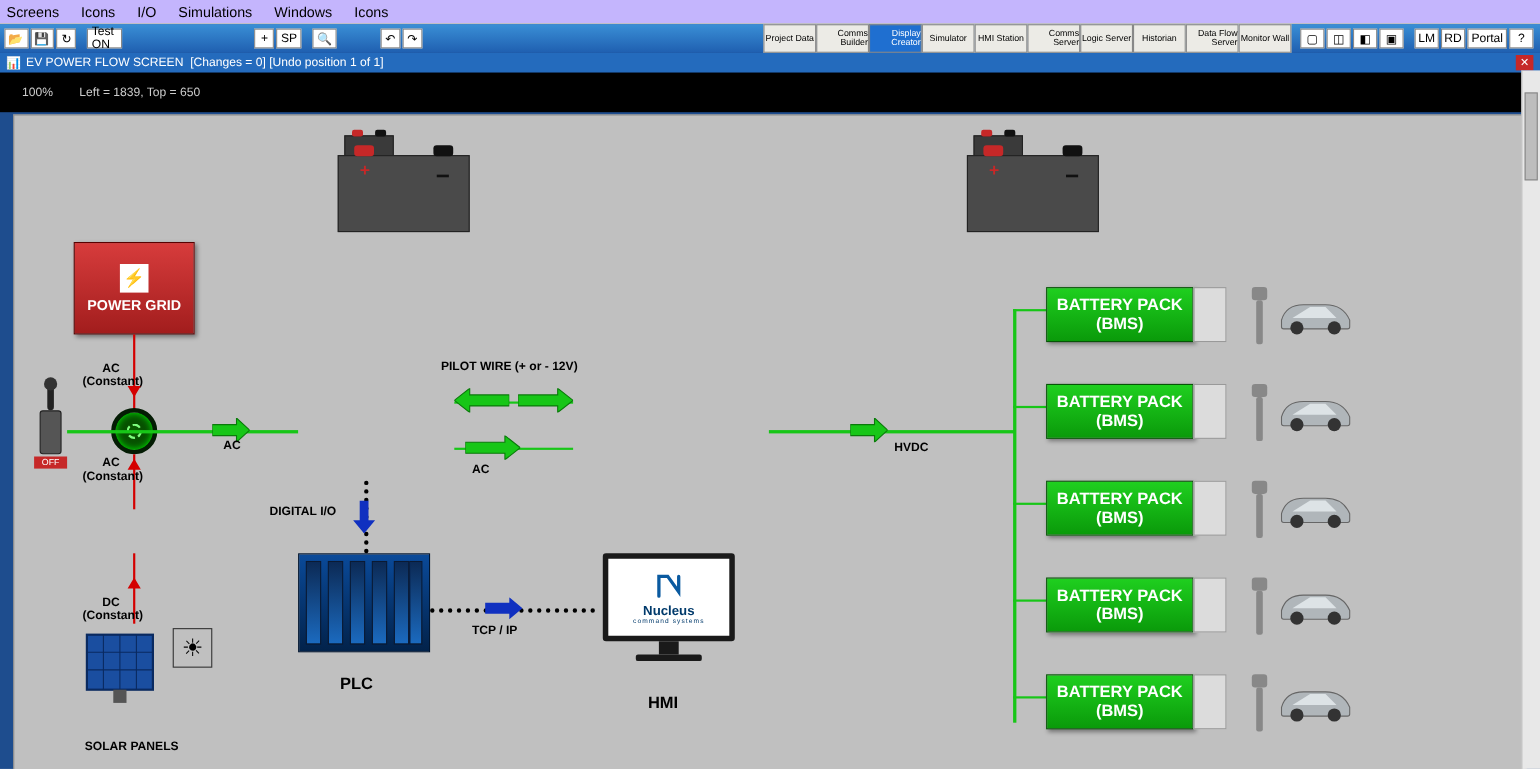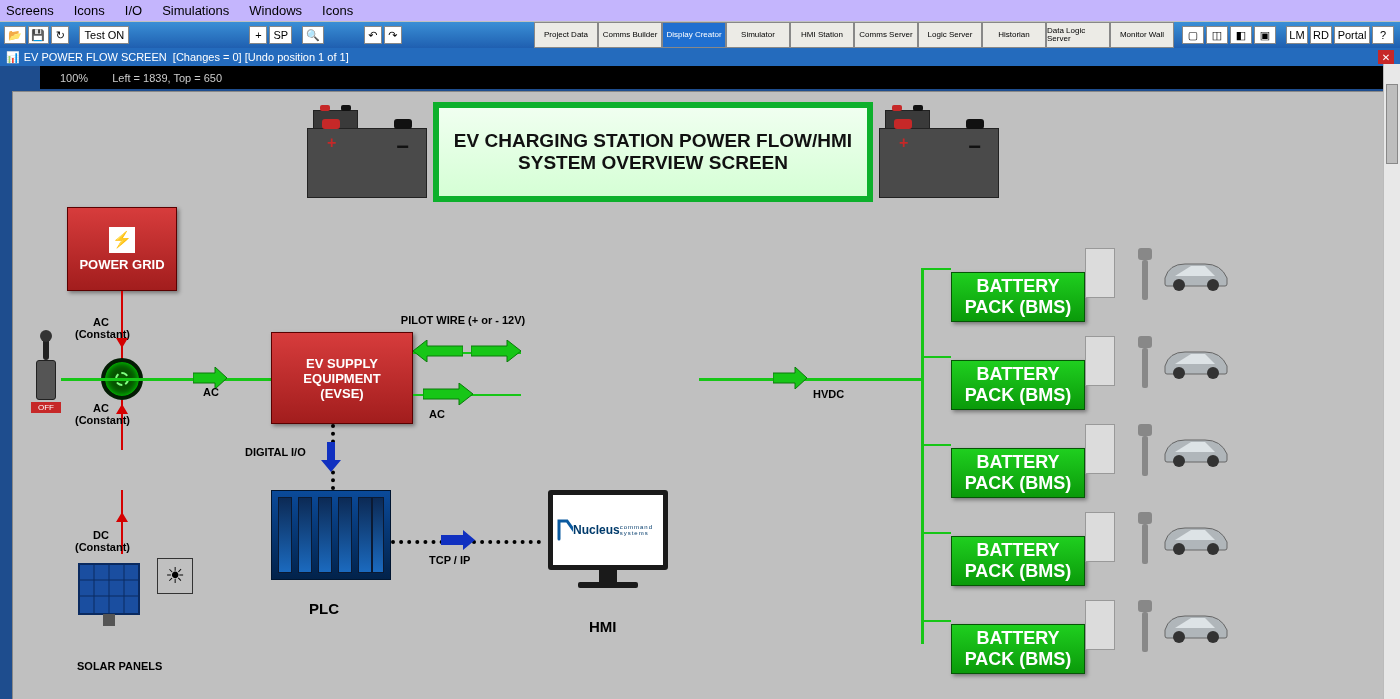--- a/index.html
+++ b/index.html
@@ -8,29 +8,29 @@
   
   .menubar { background: #c4b5fd; height: 22px; display: flex; align-items: center; padding: 0 6px; font-size: 13px; border-bottom: 1px solid #c0c0c0; }
   .menubar span { margin-right: 20px; cursor: default; }
 
   
   .toolbar { background: linear-gradient(#3a8fd6, #1f5fb0); height: 26px; display: flex; align-items: center; padding: 0 4px; position: relative; }
   .tbtn { background: #fff; border: 1px solid #888; height: 18px; min-width: 18px; font-size: 11px; display: inline-flex; align-items: center; justify-content: center; margin-right: 2px; padding: 0 3px; cursor: pointer; }
   .tbtn.group-end { margin-right: 10px; }
   .toolbar .spacer { flex: 1; }
   .modebar { display: flex; height: 26px; }
-  .modebtn { width: 64px; font-size: 8px; line-height: 1; background: #ecebe6; border: 1px solid #888; display: flex; flex-direction: column; align-items: center; justify-content: center; text-align: left; cursor: pointer; }
+  .modebtn { width: 48px; font-size: 8px; line-height: 1; background: #ecebe6; border: 1px solid #888; display: flex; flex-direction: column; align-items: center; justify-content: center; text-align: right; cursor: pointer; }
   .modebtn.active { background: #1f6fd0; color: #fff; }
   .viewbtns { display: flex; margin-left: 8px; align-items: center;}
   .viewbtns .tbtn { width: 22px; }
 
   
   .docbar { background: #246bbd; color: #fff; height: 18px; font-size: 11px; display: flex; align-items: center; padding: 0 6px; }
   .docbar .closex { margin-left: auto; background: #c62828; color: #fff; width: 16px; height: 14px; font-size: 10px; display: flex; align-items: center; justify-content: center; cursor: pointer; }
-  .statusbar { background: #000; color: #ccc; height: 23px; font-size: 11px; display: flex; align-items: center; padding: 0 20px; gap: 24px; margin-left: 40px; }
+  .statusbar { background: #000; color: #ccc; height: 36px; font-size: 11px; display: flex; align-items: center; padding: 0 20px; gap: 24px; }
 
   
   .canvas { position: relative; width: 1376px; height: 611px; margin: 2px auto 0; background: #c0c0c0; border: 1px solid #888; overflow: hidden; }
 
   
   .battery { position: absolute; width: 120px; height: 95px; }
   .battery .small { position: absolute; top: 4px; left: 6px; width: 45px; height: 28px; background: #3a3a3a; border: 1px solid #222; }
   .battery .small::before { content: ""; position: absolute; top: -6px; left: 6px; width: 10px; height: 6px; background: #c62828; border-radius: 2px; }
   .battery .small::after { content: ""; position: absolute; top: -6px; right: 6px; width: 10px; height: 6px; background: #111; border-radius: 2px; }
   .battery .big { position: absolute; top: 22px; left: 0; width: 120px; height: 70px; background: #4a4a4a; border: 1px solid #222; }
@@ -45,42 +45,42 @@
     display: flex; align-items: center; justify-content: center; text-align: center;
     font-weight: bold; font-size: 19px; color: #111; padding: 4px 10px; }
 
   
   .redblock { position: absolute; background: linear-gradient(#d73c3c,#a21d1d); border: 1px solid #5a0000; box-shadow: 2px 2px 4px rgba(0,0,0,.4);
     color: #fff; font-weight: bold; display: flex; flex-direction: column; align-items: center; justify-content: center; font-size: 13px; text-align: center; padding: 4px; }
   .redblock .ico { width: 26px; height: 26px; background: #fff; margin-bottom: 4px; display: flex; align-items: center; justify-content: center; font-size: 16px; color: #333; }
 
   
   .greenblock { position: absolute; background: linear-gradient(#1fcf1f,#0a9a0a); border: 1px solid #065506; box-shadow: 2px 2px 4px rgba(0,0,0,.4);
-    color: #fff; font-weight: bold; display: flex; align-items: center; justify-content: center; text-align: center; font-size: 18px; margin-top: 24px; }
+    color: #fff; font-weight: bold; display: flex; align-items: center; justify-content: center; text-align: center; font-size: 15px; }
   .greenblock .txt { flex: 1; }
 
   
   .lbl { position: absolute; font-size: 11px; font-weight: bold; color: #000; text-align: center; }
 
   
   .car { position: absolute; width: 70px; height: 38px; }
   .car svg { width: 100%; height: 100%; }
 
   
   .charger { position: absolute; width: 16px; height: 50px; }
   .charger .pole { width: 6px; height: 40px; background: #888; margin: 0 auto; border-radius: 2px; }
   .charger .head { width: 14px; height: 12px; background: #888; margin: 0 auto; border-radius: 3px; }
 
   
   .solar { position: absolute; width: 80px; height: 75px; }
   .plc { position: absolute; width: 120px; height: 90px; background: linear-gradient(#0a4a9a,#02224a); border: 1px solid #001530; }
   .plc .slot { position: absolute; top: 6px; bottom: 6px; width: 14px; background: linear-gradient(#0c2a55,#1b6abf); border: 1px solid #0b1a33; }
 
   .monitor { position: absolute; width: 130px; height: 110px; }
-  .monitor .screen { width: 120px; height: 80px; background: #fff; border: 5px solid #1a1a1a; border-radius: 3px; margin: 0 auto; display: flex; flex-direction: row; align-items: center; justify-content: center; font-size: 9px; color: #003a6b; font-weight: bold;}
+  .monitor .screen { width: 120px; height: 80px; background: #fff; border: 5px solid #1a1a1a; border-radius: 3px; margin: 0 auto; display: flex; flex-direction: column; align-items: center; justify-content: center; font-size: 9px; color: #003a6b; font-weight: bold;}
   .monitor .stand { width: 18px; height: 12px; background: #1a1a1a; margin: 0 auto; }
   .monitor .base { width: 60px; height: 6px; background: #1a1a1a; margin: 0 auto; border-radius: 2px;}
 
   .switch { position: absolute; width: 30px; height: 56px; }
   .switch .body { width: 20px; height: 40px; background: #555; border: 1px solid #222; border-radius: 3px; margin: 0 auto; }
   .switch .lever { width: 6px; height: 22px; background: #222; margin: -14px auto 0; border-radius: 3px; position: relative; }
   .switch .lever::before { content: ""; position: absolute; top: -8px; left: -3px; width: 12px; height: 12px; background: #333; border-radius: 50%; }
   .switch .tag { background: #c62828; color: #fff; font-size: 8px; padding: 1px 3px; text-align: center; margin-top: 2px; }
 
   .meter { position: absolute; width: 42px; height: 42px; border-radius: 50%; background: radial-gradient(#0a6000,#023000); border: 4px solid #041c04; box-shadow: 0 0 8px #00ff00 inset; }
@@ -107,21 +107,21 @@
 <div class="toolbar">
   <div class="tbtn">
       <span>📂</span>
     </div>
   <div class="tbtn">
       <span>💾</span>
     </div>
   <div class="tbtn group-end">
       <span>↻</span>
     </div>
-  <div class="tbtn group-end" style="width:50px">Test ON</div>
+  <div class="tbtn group-end" style="width:32px">Test ON</div>
   <div style="width:110px"></div>
   <div class="tbtn">+</div>
   <div class="tbtn group-end">SP</div>
   <div class="tbtn group-end">
       <span>🔍</span>
     </div>
   <div style="width:30px"></div>
   <div class="tbtn">↶</div>
   <div class="tbtn">↷</div>
 
@@ -129,21 +129,21 @@
 
   <div class="modebar">
     <div class="modebtn">Project Data</div>
     <div class="modebtn">Comms Builder</div>
     <div class="modebtn active">Display Creator</div>
     <div class="modebtn">Simulator</div>
     <div class="modebtn">HMI Station</div>
     <div class="modebtn">Comms Server</div>
     <div class="modebtn">Logic Server</div>
     <div class="modebtn">Historian</div>
-    <div class="modebtn">Data Logic Server</div>
+    <div class="modebtn">Data Flow Server</div>
     <div class="modebtn">Monitor Wall</div>
   </div>
 
   <div class="viewbtns">
     <div class="tbtn">▢</div>
     <div class="tbtn">◫</div>
     <div class="tbtn">◧</div>
     <div class="tbtn group-end">▣</div>
     <div class="tbtn">LM</div>
     <div class="tbtn">RD</div>
@@ -172,21 +172,20 @@
       <div class="plus">+</div>
       <div class="minus">−</div>
   </div>
   <div class="battery" style="top:14px;left:866px;">
     <div class="small"></div>
       <div class="big"></div>
       <div class="plus">+</div>
       <div class="minus">−</div>
   </div>
 
-  <div class="titlebox">EV CHARGING STATION POWER FLOW/HMI SYSTEM OVERVIEW SCREEN</div>
 
   <div class="redblock" style="top:115px;left:54px;width:110px;height:84px;">
     <div class="ico">⚡</div>
     <div>POWER GRID</div>
   </div>
 
   <div style="position:absolute;left:108px;top:199px;width:2px;height:70px;background:#d40000;"></div>
   <div class="lbl" style="top:224px;left:62px;width:52px">AC (Constant)</div>
   <svg style="position:absolute;left:99px;top:230px" width="20" height="26">
       <path d="M10 0 L10 16 L4 16 L10 26 L16 16 L10 16 Z" fill="#d40000"></path>
@@ -225,25 +224,20 @@
         <line x1="6" y1="38" x2="66" y2="38" stroke="#0a2a60"></line>
     <line x1="21" y1="6" x2="21" y2="56" stroke="#0a2a60"></line>
         <line x1="36" y1="6" x2="36" y2="56" stroke="#0a2a60"></line>
         <line x1="51" y1="6" x2="51" y2="56" stroke="#0a2a60"></line>
     <rect x="30" y="56" width="12" height="12" fill="#555"></rect>
       </svg>
   </div>
   <div style="position:absolute;top:466px;left:144px;width:36px;height:36px;border:1px solid #333;display:flex;align-items:center;justify-content:center;font-size:22px;">☀</div>
   <div class="lbl" style="top:568px;left:64px">SOLAR PANELS</div>
 
-  <div class="redblock" style="top:240px;left:258px;width:142px;height:92px;font-size:13px;">
-    <div>EV SUPPLY</div>
-      <div>EQUIPMENT</div>
-      <div>(EVSE)</div>
-  </div>
 
   <div class="lbl" style="top:222px;left:370px;width:160px">PILOT WIRE (+ or - 12V)</div>
   <div style="position:absolute;top:260px;left:400px;width:108px;height:2px;background:#17c617;"></div>
   <svg style="position:absolute;left:400px;top:248px" width="50" height="22">
       <path d="M50 6 L14 6 L14 0 L0 11 L14 22 L14 16 L50 16 Z" fill="#17c617" stroke="#0a7a0a"></path>
     </svg>
   <svg style="position:absolute;left:458px;top:248px" width="50" height="22">
       <path d="M0 6 L36 6 L36 0 L50 11 L36 22 L36 16 L0 16 Z" fill="#17c617" stroke="#0a7a0a"></path>
     </svg>
 

